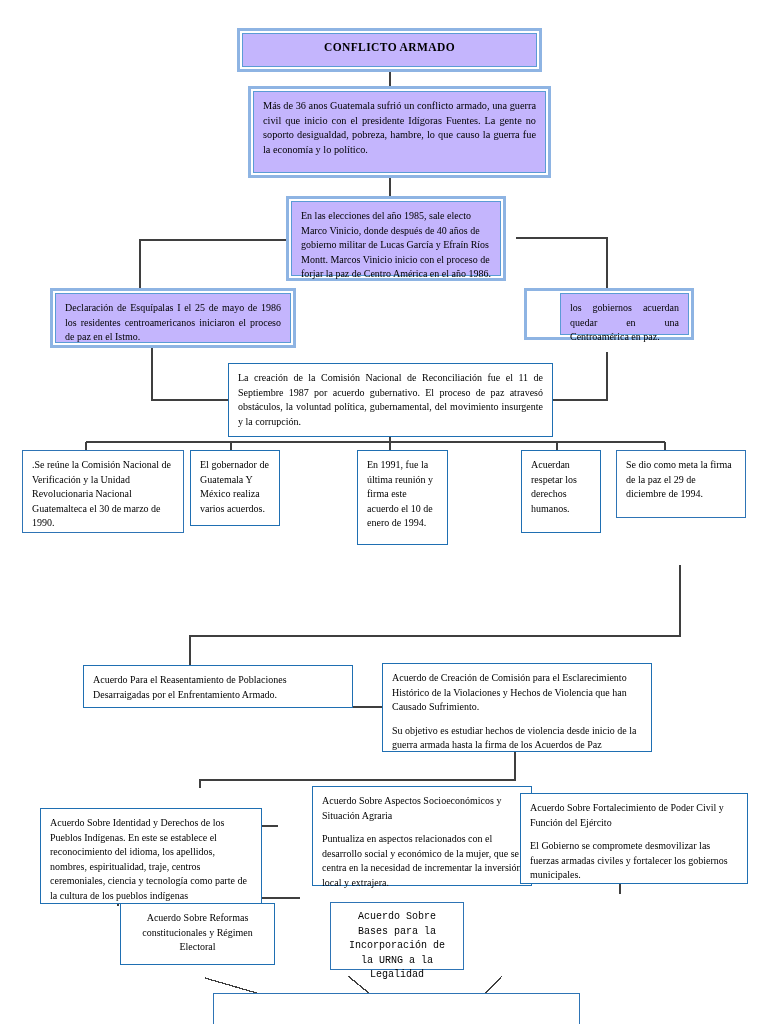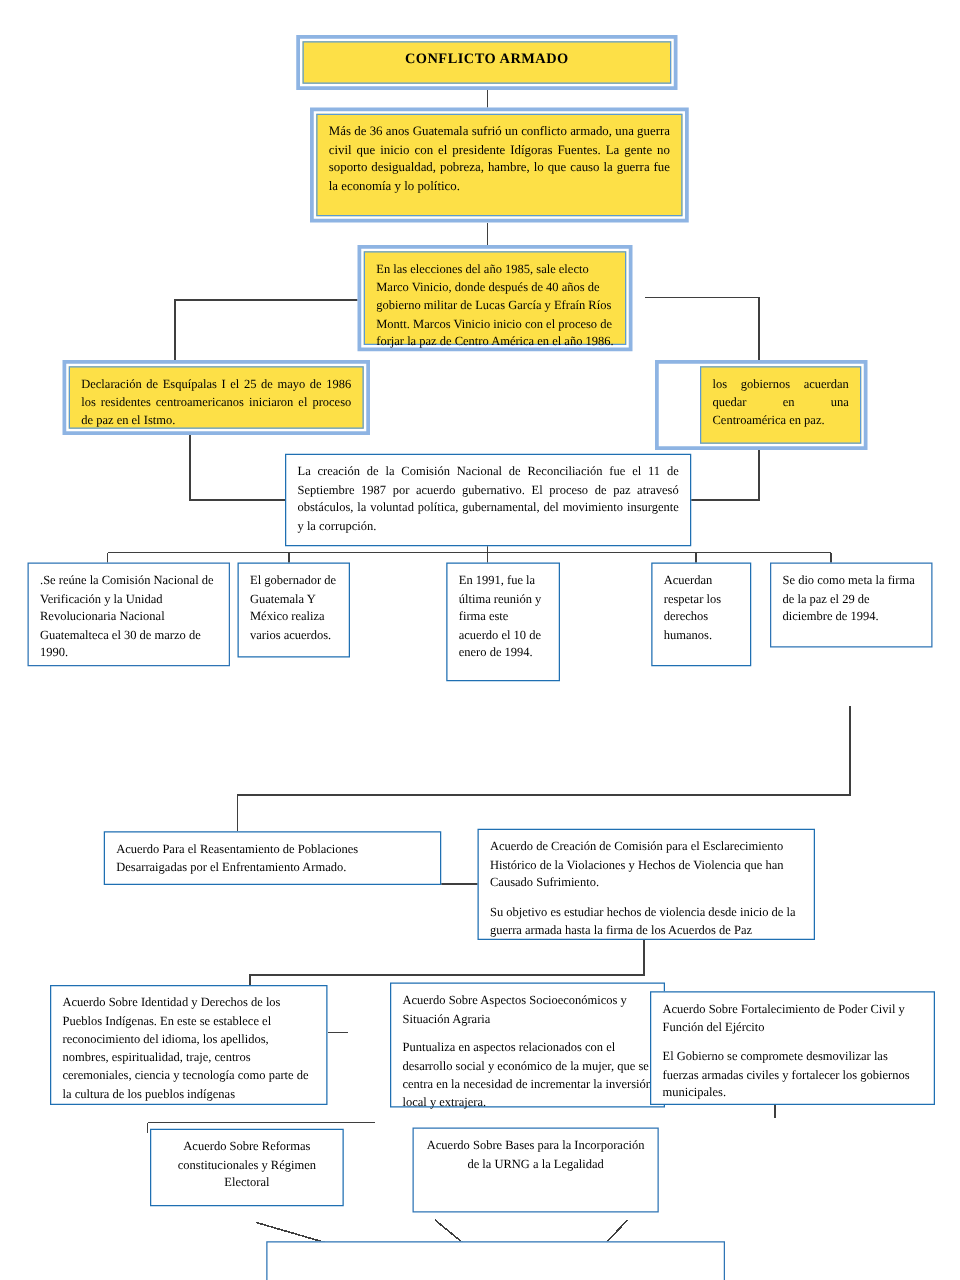--- a/index.html
+++ b/index.html
@@ -47,21 +47,21 @@
   
   .double {
     border: 3px solid #8eb4e3;
     padding: 2px;
   }
   .double > .inner {
     border: 1px solid #5b9bd5;
     width: 100%;
     height: 100%;
     box-sizing: border-box;
-    background: #fde047;
+    background: #c4b5fd;
     display: block;
   }
   .pad {
     box-sizing: border-box;
     padding: 7px 9px 4px 9px;
   }
   .txt {
     display: block;
     font-size: 10.3px;
     line-height: 1.42;
@@ -155,21 +155,21 @@
       <span class="txt sm">En las elecciones del año 1985, sale electo Marco Vinicio, donde después de 40 años de gobierno militar de  Lucas García y Efraín Ríos Montt.  Marcos Vinicio inicio con el proceso de forjar la paz de Centro América en el año 1986.</span>
     </span>
   </div>
 
   <div class="node double" style="left:50px; top:288px; width:246px; height:60px;">
     <span class="inner pad">
       <span class="txt just sm">Declaración de Esquípalas I el 25 de mayo de 1986 los residentes centroamericanos iniciaron el proceso de paz en el Istmo.</span>
     </span>
   </div>
 
-  <div class="node double" style="left:524px; top:288px; width:170px; height:72px;padding-left:33px;">
+  <div class="node double" style="left:524px; top:288px; width:170px; height:52px;padding-left:33px;">
     <span class="inner pad">
       <span class="txt just sm">los gobiernos acuerdan quedar en una Centroamérica en paz.</span>
     </span>
   </div>
 
   <div class="node thin-dark pad" style="left:228px; top:363px; width:325px; height:74px;">
     <span class="txt just sm">La creación de la Comisión Nacional de Reconciliación fue el 11 de Septiembre 1987 por acuerdo gubernativo. El proceso de paz atravesó obstáculos, la voluntad política, gubernamental, del movimiento insurgente y la corrupción.</span>
   </div>
 
   <div class="node thin pad" style="left:22px; top:450px; width:162px; height:83px;">
@@ -195,41 +195,41 @@
   <div class="node thin-dark pad" style="left:83px; top:665px; width:270px; height:43px;">
     <span class="txt sm">Acuerdo Para el Reasentamiento de Poblaciones Desarraigadas por el Enfrentamiento Armado.</span>
   </div>
 
   <div class="node thin-dark pad" style="left:382px; top:663px; width:270px; height:89px;">
     <span class="txt sm">Acuerdo de Creación de Comisión para el Esclarecimiento Histórico de la Violaciones y Hechos de Violencia que han Causado Sufrimiento.</span>
     <span class="gap"></span>
     <span class="txt sm">Su objetivo es estudiar hechos de violencia desde inicio de la guerra armada hasta la firma de los Acuerdos de Paz</span>
   </div>
 
-  <div class="node thin-dark pad" style="left:40px; top:788px; width:222px; height:96px;">
+  <div class="node thin-dark pad" style="left:40px; top:808px; width:222px; height:96px;">
     <span class="txt sm">Acuerdo Sobre Identidad y Derechos de los Pueblos Indígenas. En este se establece el reconocimiento del idioma, los apellidos, nombres, espiritualidad, traje, centros ceremoniales, ciencia y tecnología como parte de la cultura de los pueblos indígenas</span>
   </div>
 
   <div class="node thin-dark pad" style="left:278px; top:786px; width:220px; height:100px;margin-left:34px;">
     <span class="txt sm">Acuerdo Sobre Aspectos Socioeconómicos y Situación Agraria</span>
     <span class="gap"></span>
     <span class="txt sm">Puntualiza en aspectos relacionados con el desarrollo social y económico de la mujer, que se centra en la necesidad de incrementar la inversión local y extrajera.</span>
   </div>
 
   <div class="node thin-dark pad" style="left:520px; top:793px; width:228px; height:91px;">
     <span class="txt sm">Acuerdo  Sobre Fortalecimiento de Poder Civil y Función del Ejército</span>
     <span class="gap"></span>
     <span class="txt sm">El Gobierno se compromete desmovilizar las fuerzas armadas civiles y fortalecer los gobiernos municipales.</span>
   </div>
 
   <div class="node thin-dark pad" style="left:120px; top:903px; width:155px; height:62px;">
     <span class="txt center sm">Acuerdo Sobre Reformas constitucionales y Régimen Electoral</span>
   </div>
 
-  <div class="node thin pad" style="left:330px; top:902px; width:197px; height:68px;">
+  <div class="node thin pad" style="left:330px; top:902px; width:134px; height:68px;font-family:Liberation Mono, monospace;">
     <span class="txt center sm">Acuerdo Sobre Bases para la Incorporación de la URNG a la Legalidad</span>
   </div>
 
   <div class="node thin pad" style="left:213px; top:993px; width:367px; height:60px;">
     <span class="txt sm"></span>
   </div>
 
 </div>
 
 </body></html>

